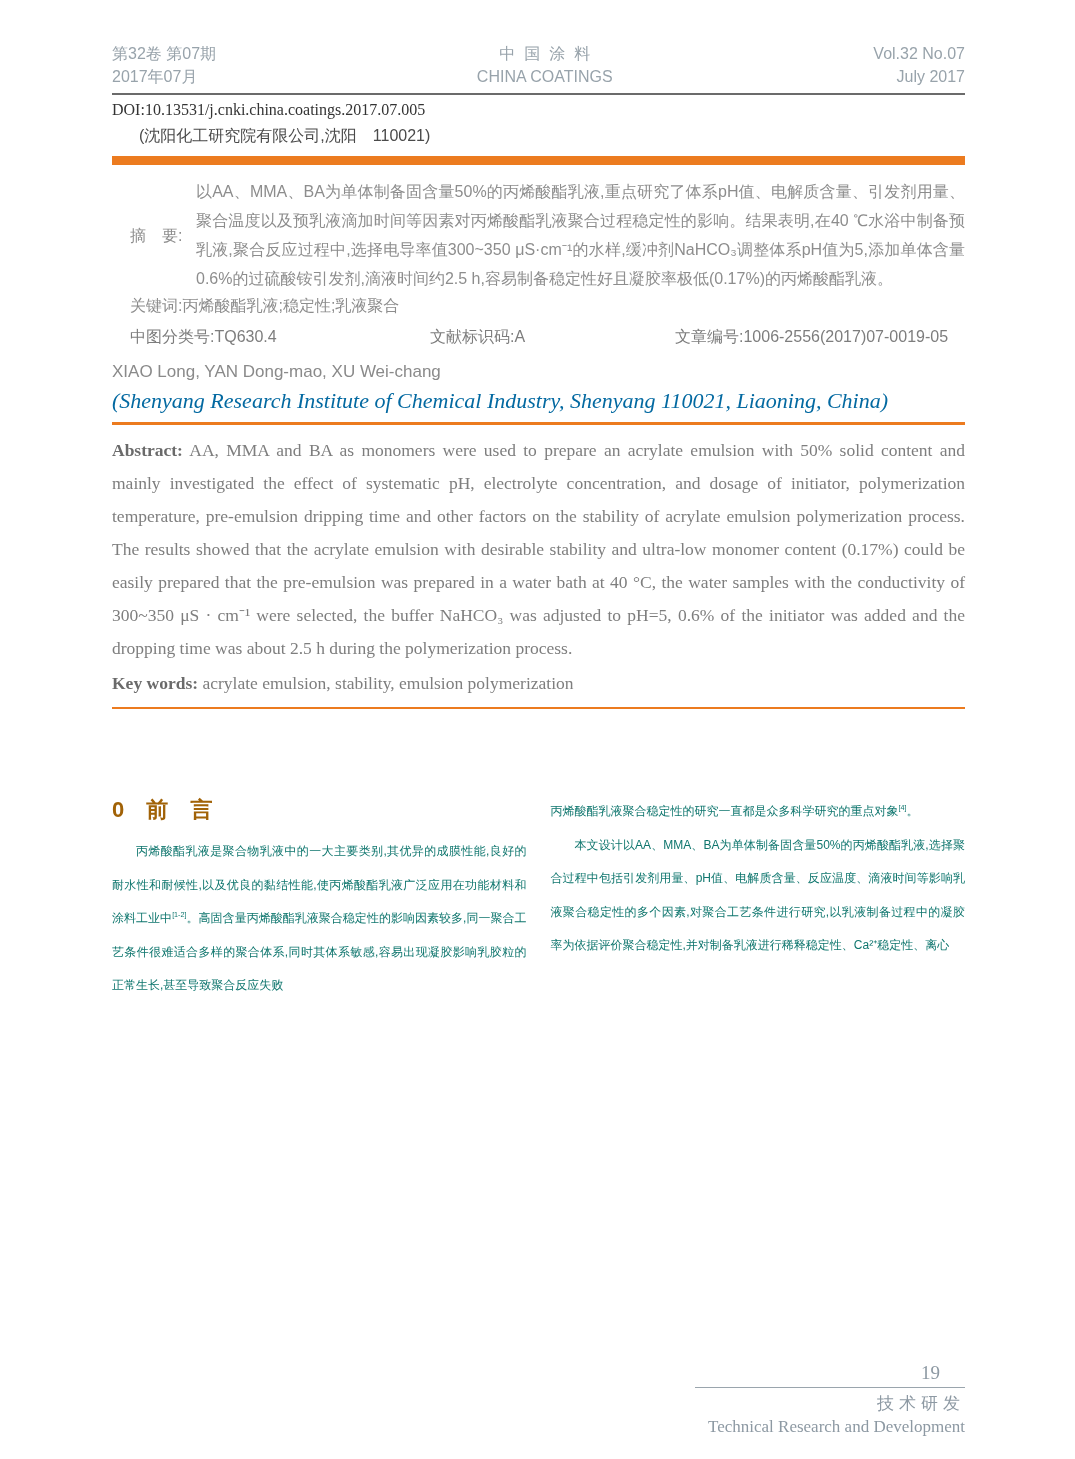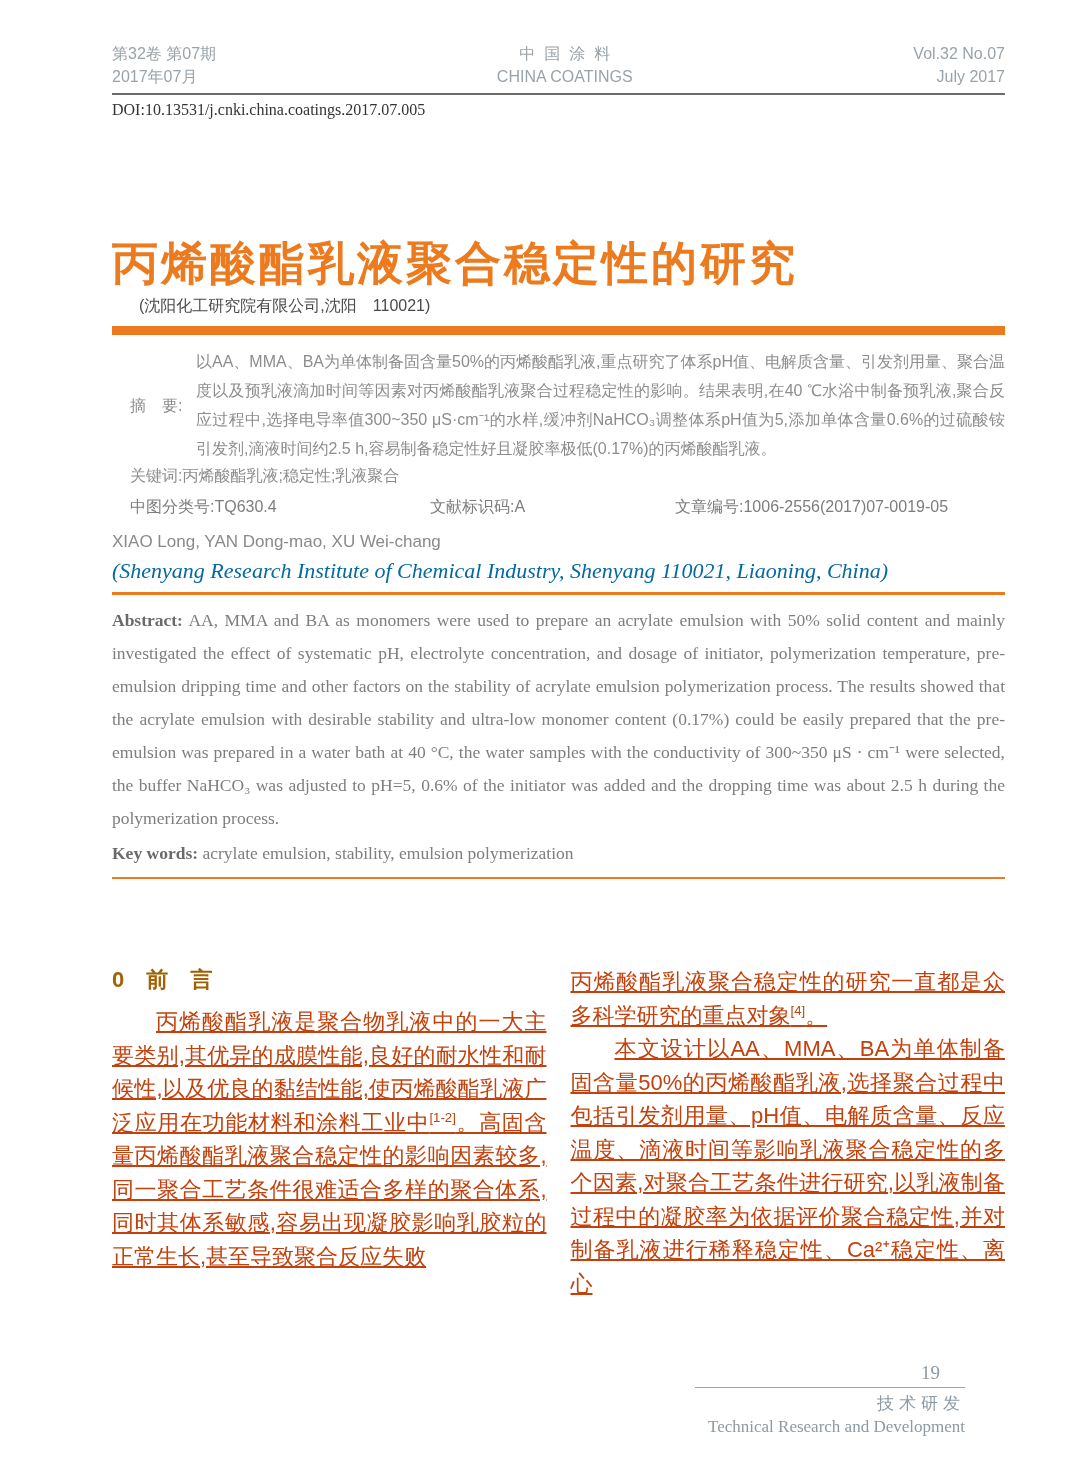--- a/index.html
+++ b/index.html
@@ -5,21 +5,21 @@
   * { margin:0; padding:0; box-sizing:border-box; }
   html,body { background:#e8e8e8; }
   .page {
     position:relative;
     width:1075px; height:1459px;
     margin:0 auto;
     background:#ffffff;
     font-family:"Liberation Sans", sans-serif;
     color:#3c3c3c;
     overflow:hidden;
-    padding:42px 70px 0 112px;
+    padding:42px 110px 0 112px;
   }
   
   .jheader { display:flex; justify-content:space-between; align-items:flex-start;
     color:#98a3ab; font-size:16px; line-height:23px; }
   .h-left { text-align:left; }
   .h-center { text-align:center; }
   .h-center .h-cn { letter-spacing:9px; padding-left:9px; }
   .h-right { text-align:right; }
   .header-rule { border-top:2px solid #6b6b6b; margin-top:5px; }
   .doi { font-family:"Liberation Serif", serif; color:#333; font-size:16px; margin-top:6px; }
@@ -55,21 +55,21 @@
   .abs-en-label { font-weight:bold; color:#6a6a6a; }
   .keywords-en { margin-top:2px; font-family:"Liberation Serif", serif;
     font-size:17.5px; line-height:33px; color:#7e7e7e; }
   .rule-orange-thin { border-top:2px solid #ec7b1f; margin-top:7px; }
 
   
   .body-cols { display:flex; gap:24px; margin-top:86px; }
   .col { flex:1; min-width:0; }
   .sec-head { color:#a16207; font-size:22px; font-weight:bold; letter-spacing:8px;
     margin-bottom:10px; }
-  .body-p { font-size:22px; line-height:33.5px; color:#c2410c; text-align:justify;text-decoration:underline; }
+  .body-p { font-size:12px; line-height:33.5px; color:#0f766e; text-align:justify; }
   .body-p.indent { text-indent:2em; }
   .body-p sup { font-size:0.6em; vertical-align:super; line-height:0; }
 
   
   .page-footer { position:absolute; right:110px; bottom:22px; text-align:right; width:270px;
     color:#8d99a3; }
   .pf-num { font-family:"Liberation Serif", serif; font-size:19px; padding-right:25px; }
   .pf-rule { border-top:1.5px solid #9aa5ad; margin-top:3px; }
   .pf-cn { font-size:17px; letter-spacing:5px; margin-top:4px; }
   .pf-en { font-family:"Liberation Serif", serif; font-size:17px; margin-top:2px; }
@@ -89,21 +89,20 @@
       <div>CHINA COATINGS</div>
     </div>
     <div class="h-right">
       <div>Vol.32 No.07</div>
       <div>July 2017</div>
     </div>
   </header>
   <div class="header-rule"></div>
   <div class="doi">DOI:10.13531/j.cnki.china.coatings.2017.07.005</div>
 
-  <h1 class="title-cn">丙烯酸酯乳液聚合稳定性的研究</h1>
 
   <div class="affil-cn">(沈阳化工研究院有限公司,沈阳　110021)</div>
   <div class="orange-bar"></div>
 
   <div class="abstract-cn">
     <span class="abs-label">摘　要:</span>
     <span class="abs-text">以AA、MMA、BA为单体制备固含量50%的丙烯酸酯乳液,重点研究了体系pH值、电解质含量、引发剂用量、聚合温度以及预乳液滴加时间等因素对丙烯酸酯乳液聚合过程稳定性的影响。结果表明,在40 ℃水浴中制备预乳液,聚合反应过程中,选择电导率值300~350 μS·cm⁻¹的水样,缓冲剂NaHCO₃调整体系pH值为5,添加单体含量0.6%的过硫酸铵引发剂,滴液时间约2.5 h,容易制备稳定性好且凝胶率极低(0.17%)的丙烯酸酯乳液。</span>
   </div>
   <div class="keywords-cn">
     <span>关键词:</span><span>丙烯酸酯乳液;稳定性;乳液聚合</span>

